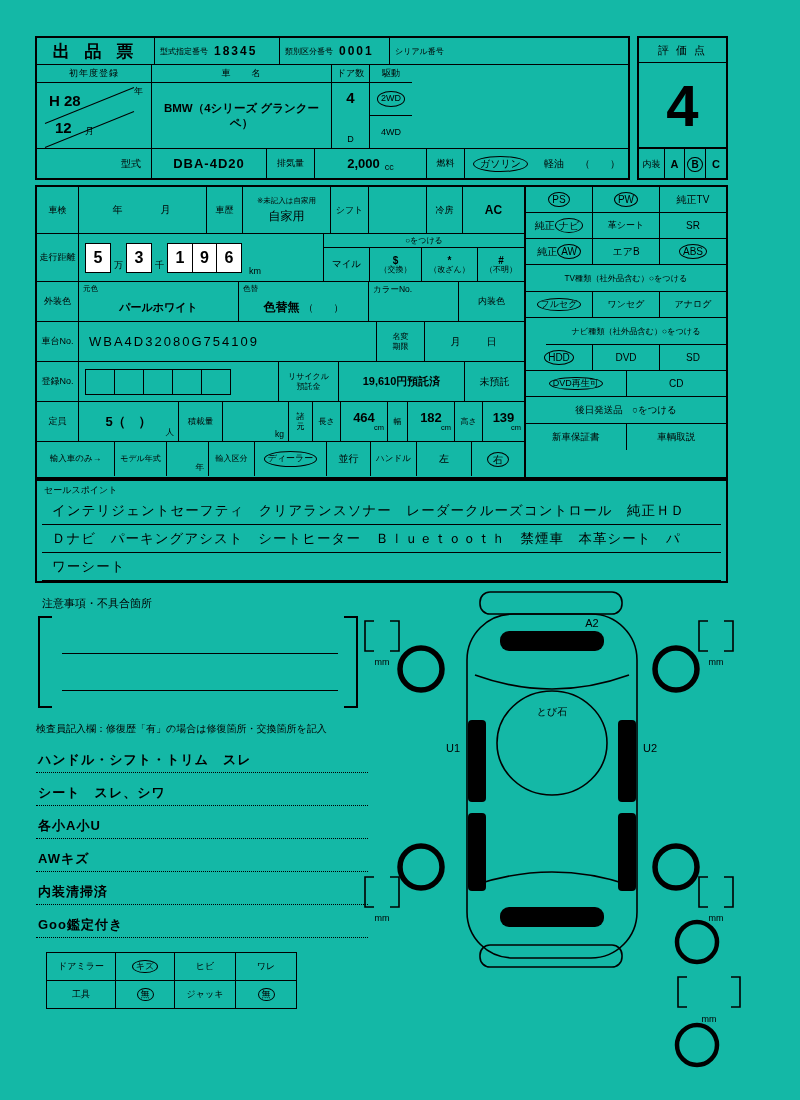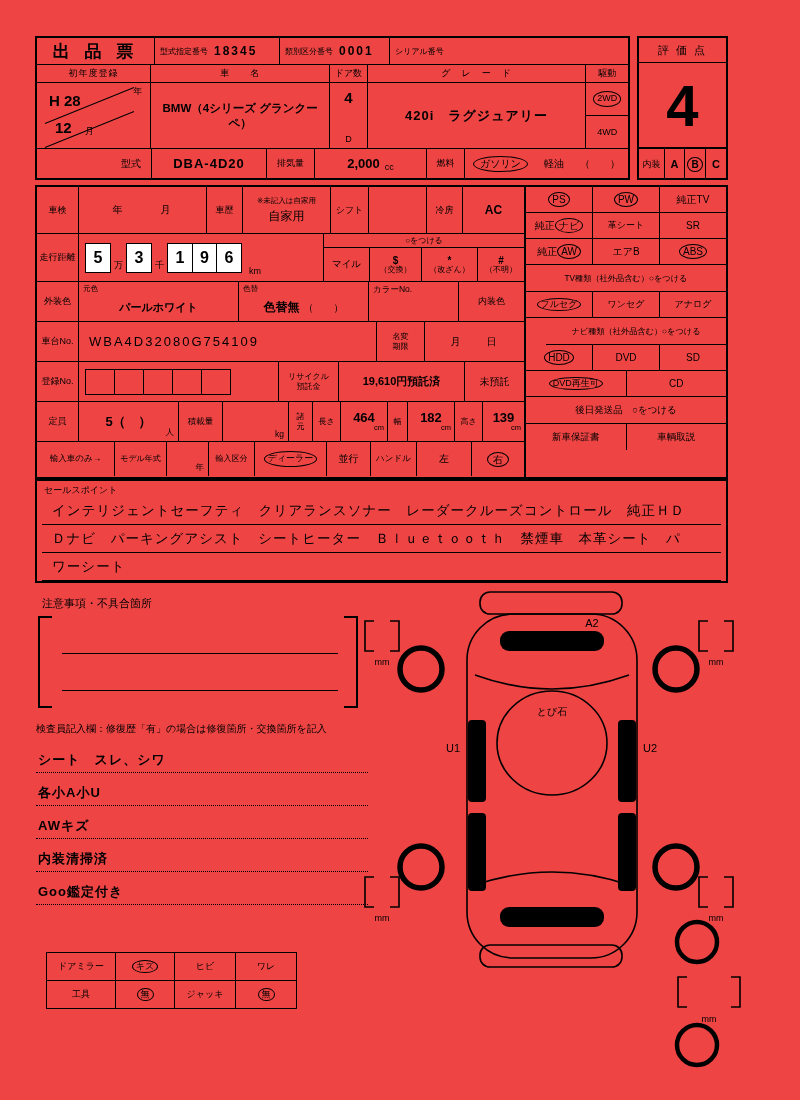--- a/index.html
+++ b/index.html
@@ -1,16 +1,16 @@
 <!DOCTYPE html>
 <html><head>
 <meta charset="utf-8">
 <style>
   html,body{margin:0;padding:0;background:#eee;}
-  .sheet{position:relative;width:800px;height:1100px;background:#ef4444;font-family:"Liberation Sans","DejaVu Sans",sans-serif;color:#000;overflow:hidden;}
+  .sheet{position:relative;width:800px;height:1100px;background:#14b8a6;font-family:"Liberation Sans","DejaVu Sans",sans-serif;color:#000;overflow:hidden;}
   .abs{position:absolute;box-sizing:border-box;}
   .blk{border:2px solid #000;}
   .row{display:flex;border-bottom:1px solid #000;box-sizing:border-box;}
   .row.last{border-bottom:none;}
   .row>div{border-right:1px solid #000;box-sizing:border-box;position:relative;}
   .row>div:last-child{border-right:none;}
   .c{display:flex;align-items:center;justify-content:center;text-align:center;}
   .lbl{font-size:9px;display:flex;align-items:center;justify-content:center;text-align:center;line-height:1.15;}
   .val{font-weight:bold;}
   .circ{display:inline-block;border:1.6px solid #000;border-radius:50%;padding:0 6px 1px;line-height:1.3;}
@@ -87,24 +87,20 @@
         <div class="thead">車　　名</div>
         <div class="tbody c" style="font-size:11.5px;font-weight:600;padding:0 2px;">BMW（4シリーズ グランクーペ）</div>
       </div>
       <div class="tcol" style="width:38px;">
         <div class="thead" style="letter-spacing:0;">ドア数</div>
         <div class="tbody" style="display:flex;flex-direction:column;align-items:center;justify-content:space-between;padding:6px 0 4px;">
           <span style="font-size:15px;font-weight:bold;">4</span>
           <span style="font-size:9px;">D</span>
         </div>
       </div>
-      <div class="tcol" style="width:220px;">
-        <div class="thead">グ　レ　ー　ド</div>
-        <div class="tbody c" style="font-size:13px;font-weight:bold;letter-spacing:1px;">420i　ラグジュアリー</div>
-      </div>
       <div class="tcol" style="width:42px;">
         <div class="thead" style="letter-spacing:0;">駆動</div>
         <div class="tbody" style="display:flex;flex-direction:column;">
           <div class="c" style="flex:1;border-bottom:1px solid #000;">
             <span class="circ" style="font-size:9px;padding:1px 3px;">2WD</span>
           </div>
           <div class="c" style="flex:1;font-size:9px;">4WD</div>
         </div>
       </div>
     </div>
@@ -355,20 +351,21 @@
 
   <div class="abs" style="left:42px;top:596px;font-size:11px;">注意事項・不具合箇所</div>
   <div class="abs" style="left:38px;top:616px;width:14px;height:92px;border:2px solid #000;border-right:none;"></div>
   <div class="abs" style="left:344px;top:616px;width:14px;height:92px;border:2px solid #000;border-left:none;"></div>
   <div class="abs" style="left:62px;top:653px;width:276px;border-top:1.5px solid #000;"></div>
   <div class="abs" style="left:62px;top:690px;width:276px;border-top:1.5px solid #000;"></div>
 
   <div class="abs" style="left:36px;top:722px;font-size:10px;">検査員記入欄：修復歴「有」の場合は修復箇所・交換箇所を記入</div>
 
   <div class="abs" style="left:36px;top:740px;width:332px;">
+    <div class="nline">ハンドル・シフト・トリム　スレ</div>
     <div class="nline">シート　スレ、シワ</div>
     <div class="nline">各小A小U</div>
     <div class="nline">AWキズ</div>
     <div class="nline">内装清掃済</div>
     <div class="nline">Goo鑑定付き</div>
   </div>
 
   <div class="abs" style="left:46px;top:952px;">
     <table class="mtab">
       <tbody>

